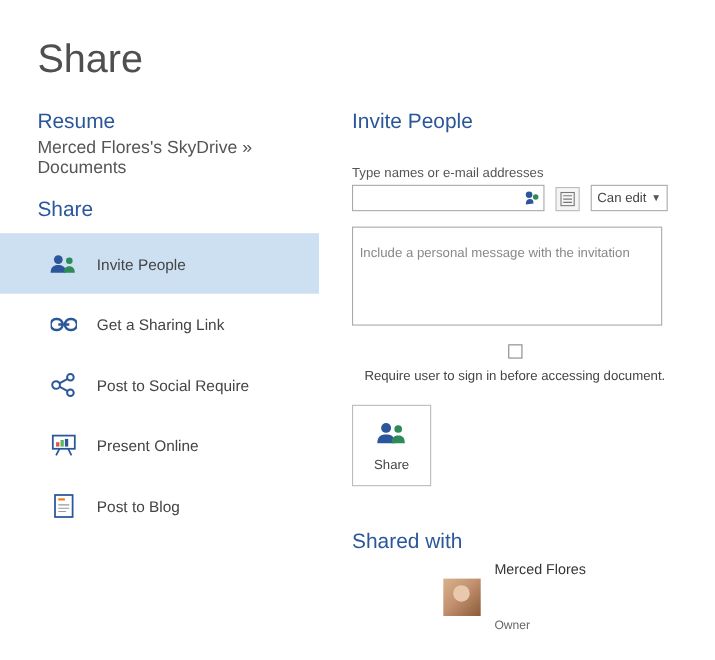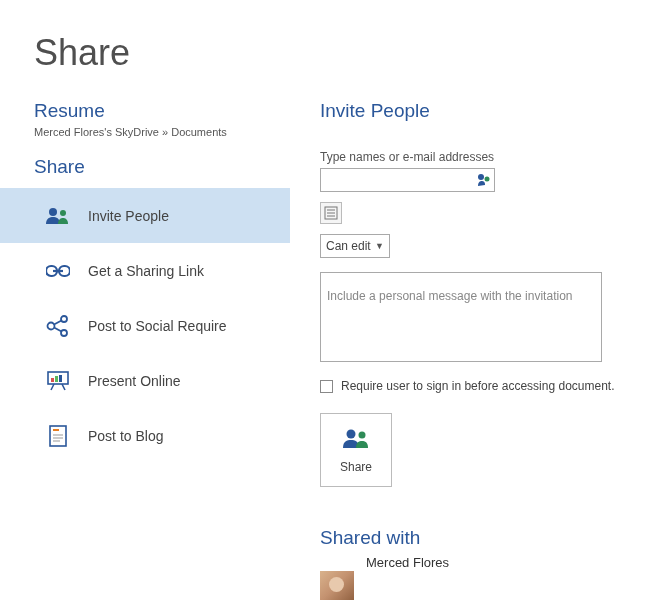--- a/index.html
+++ b/index.html
@@ -31,21 +31,21 @@
   .right {
     flex: 1;
   }
   .doc-title {
     color: #2b579a;
     font-size: 19px;
     font-weight: 400;
     margin-bottom: 4px;
   }
   .breadcrumb {
-    font-size: 11px;
+    font-size: 16px;
     color: #555;
     margin-bottom: 18px;
   }
   .section-label {
     color: #2b579a;
     font-size: 19px;
     font-weight: 400;
     margin-bottom: 10px;
   }
   .menu {
@@ -83,24 +83,23 @@
     margin-bottom: 4px;
   }
   .field-caption {
     font-size: 12px;
     color: #555;
     margin-bottom: 4px;
     margin-top: 28px;
   }
   .invite-row {
     display: flex;
-    align-items: flex-start;
+    align-items: flex-end;
     gap: 10px;
     margin-bottom: 14px;
-    flex-direction: column;
   }
   .name-input-wrap {
     position: relative;
     width: 175px;
   }
   .name-input {
     width: 100%;
     height: 24px;
     border: 1px solid #a9a9a9;
     padding: 2px 22px 2px 4px;
@@ -150,20 +149,21 @@
     margin-bottom: 14px;
   }
   .message-area::placeholder { color: #888; }
   .check-row {
     display: flex;
     align-items: center;
     gap: 8px;
     font-size: 12px;
     color: #444;
     margin-bottom: 20px;
+    flex-direction: column;
   }
   .checkbox {
     width: 13px;
     height: 13px;
     border: 1px solid #888;
     background: #fff;
     cursor: pointer;
   }
   .share-button {
     width: 72px;
@@ -182,20 +182,21 @@
   .shared-with {
     margin-top: 40px;
   }
   .shared-with .panel-title {
     margin-bottom: 6px;
   }
   .person {
     display: flex;
     align-items: center;
     gap: 12px;
+    justify-content: center;
   }
   .avatar {
     width: 34px;
     height: 34px;
     background: linear-gradient(135deg,#d9b28c 0%, #c49270 45%, #8a5a3a 100%);
     position: relative;
     overflow: hidden;
   }
   .avatar::after{
     content:"";

